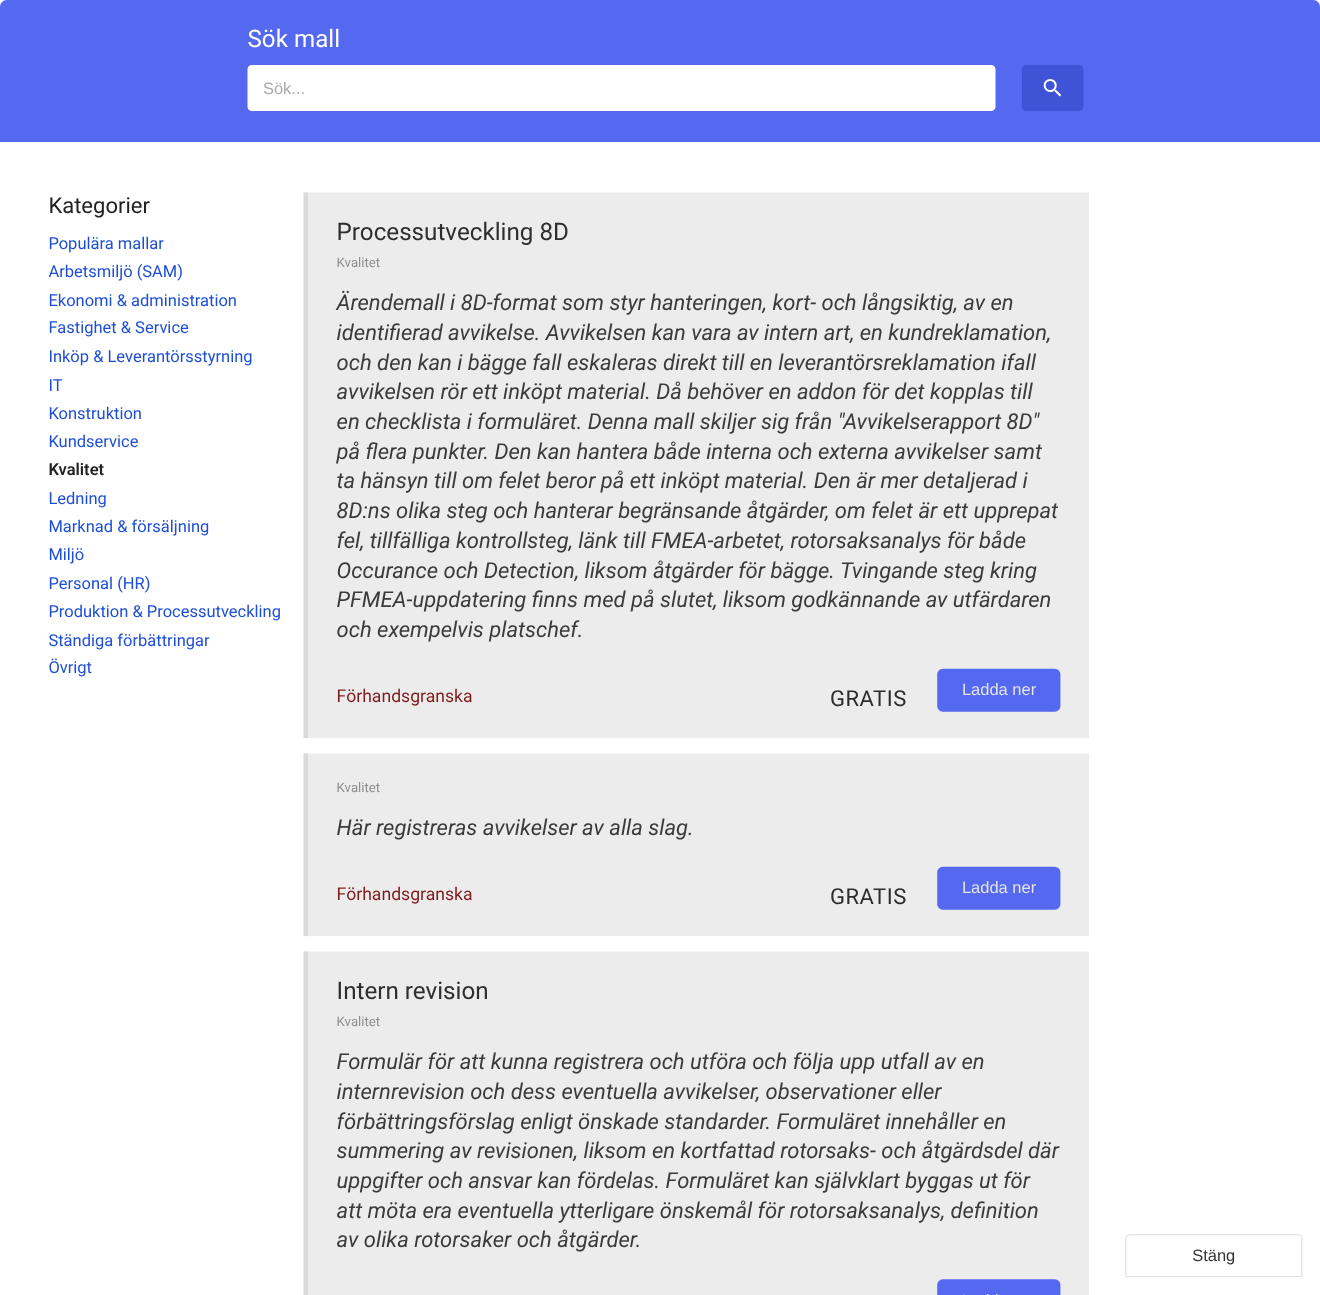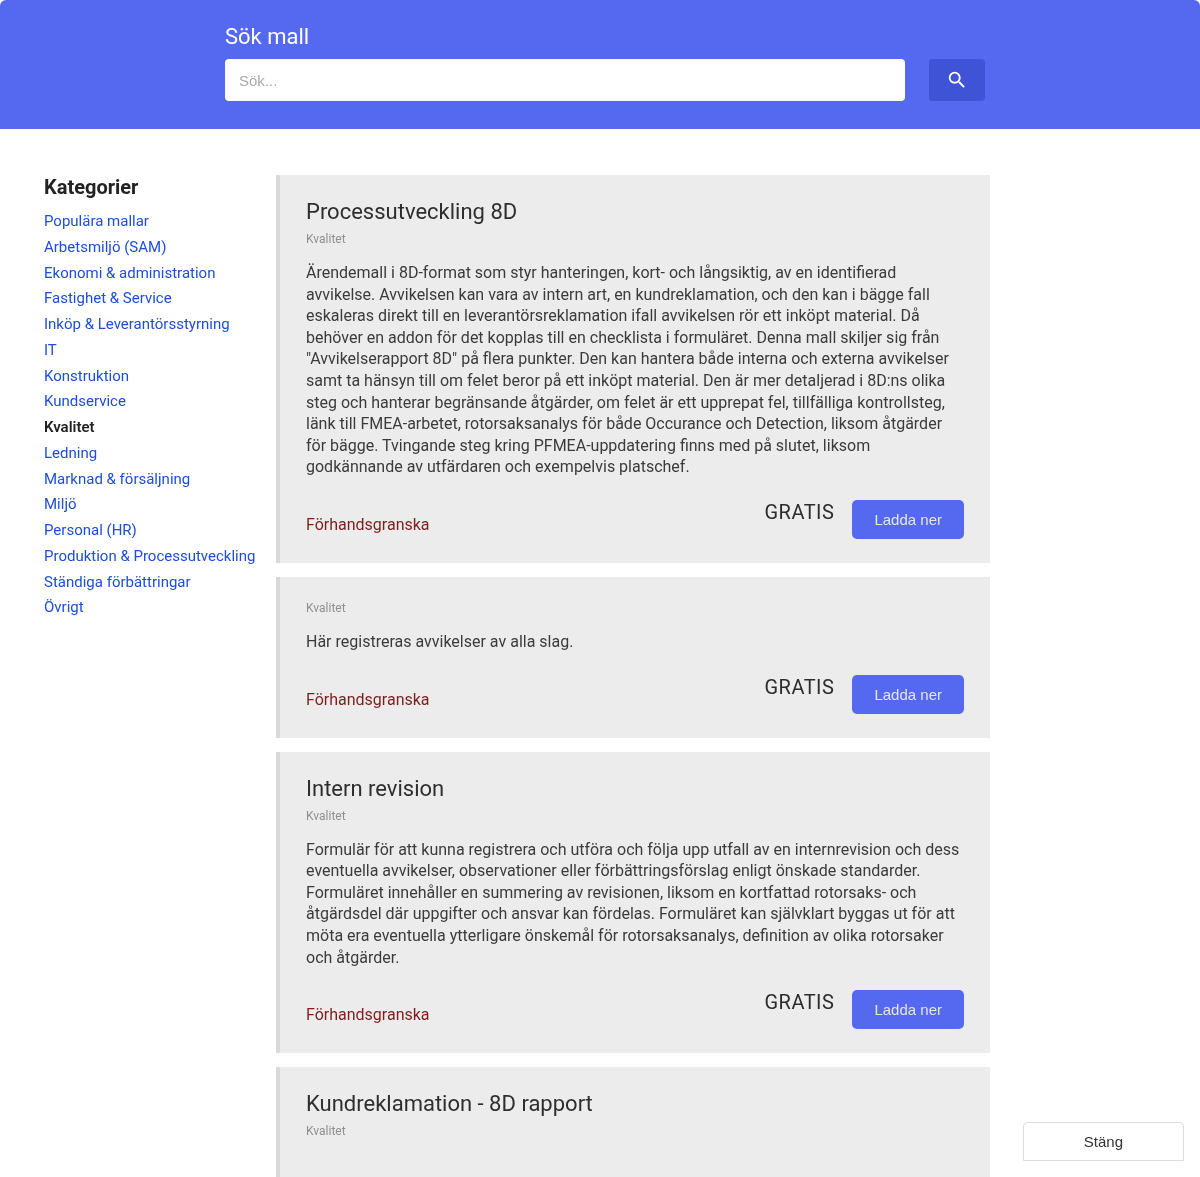--- a/index.html
+++ b/index.html
@@ -65,21 +65,21 @@
       display: flex;
       padding: 46px 20px 80px 44px;
       gap: 20px;
     }
     .sidebar {
       width: 212px;
       flex-shrink: 0;
     }
     .sidebar-title {
       font-size: 20px;
-      font-weight: 700;
+      font-weight: 400;
       color: #222;
       margin-bottom: 10px;
     }
     .category-list {
       list-style: none;
     }
     .category-item {
       font-size: 15px;
       color: #1d4ed8;
       padding: 2px 0;
@@ -105,41 +105,42 @@
       font-weight: 400;
       color: #2e2e2e;
       margin-bottom: 8px;
     }
     .card-category {
       font-size: 12px;
       color: #8f8f8f;
       margin-bottom: 16px;
     }
     .card-description {
-      font-size: 16px;
+      font-size: 20px;
       color: #3b3b3b;
       line-height: 1.35;
       margin-bottom: 22px;
+      font-style: italic;
     }
     .card-footer {
       display: flex;
       align-items: center;
       justify-content: space-between;
     }
     .preview-link {
       color: #7f1d1d;
       font-size: 16px;
       cursor: pointer;
       text-decoration: none;
       margin-top: 10px;
     }
     .footer-right {
       display: flex;
-      align-items: flex-start;
-      gap: 18px;
+      align-items: flex-end;
+      gap: 28px;
     }
     .price-label {
       font-size: 20px;
       color: #2c2c2c;
       font-weight: 400;
       letter-spacing: 0.5px;
     }
     .download-button {
       background: #5468f0;
       color: #e5e5e5;

